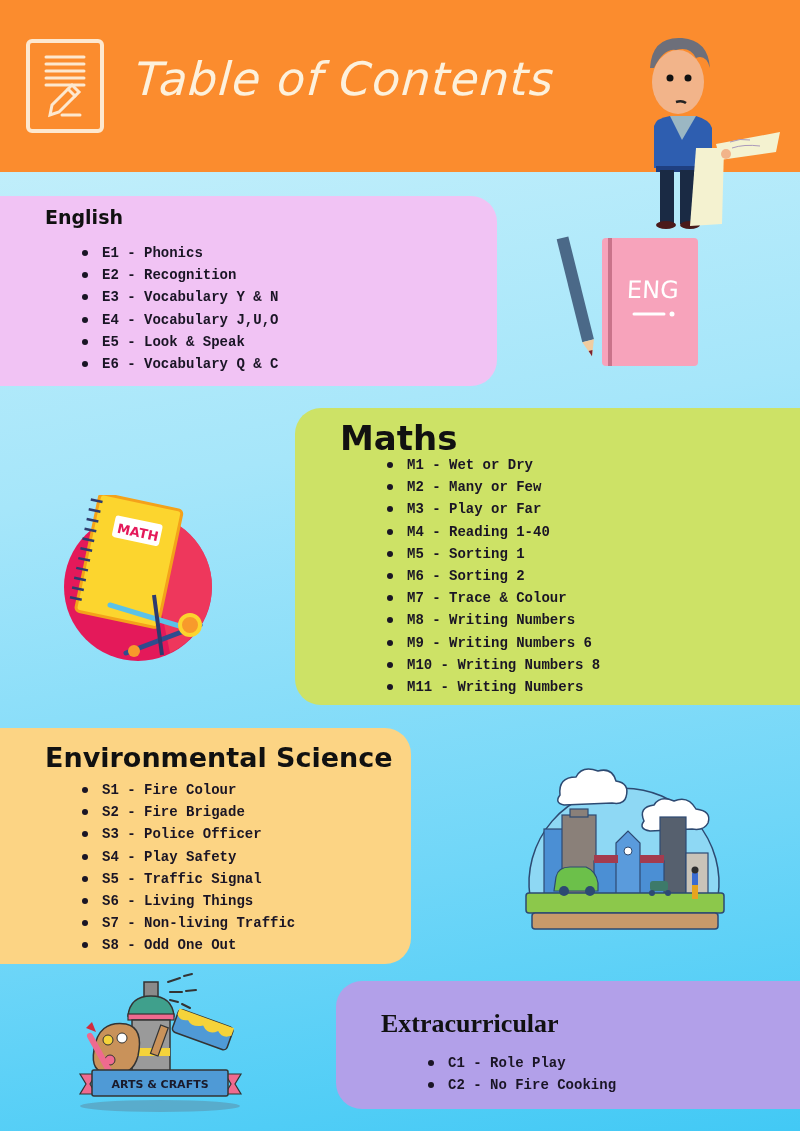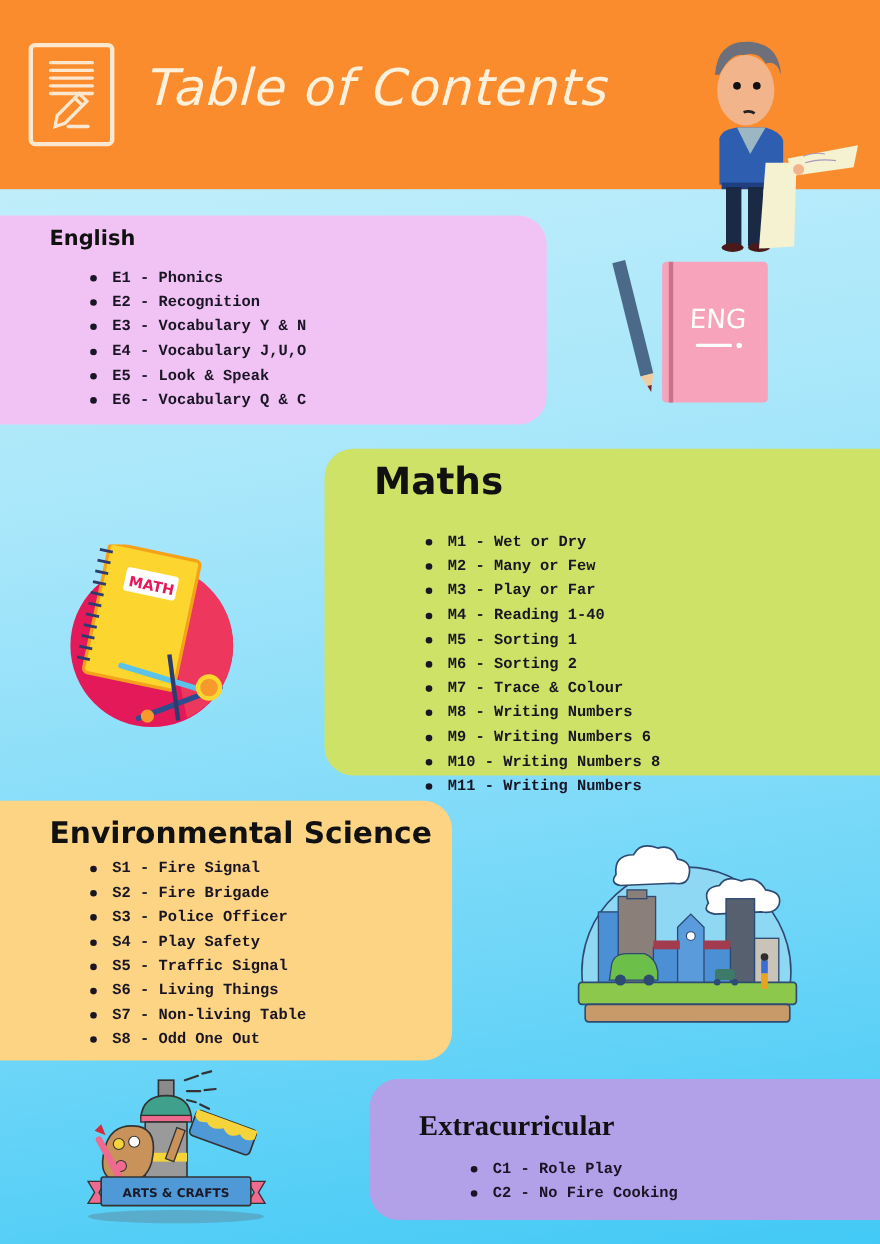--- a/index.html
+++ b/index.html
@@ -41,21 +41,21 @@
     .panel li::before {
       content: ""; position: absolute; left: 0; top: 8px;
       width: 6px; height: 6px; border-radius: 50%; background: #1a1525;
     }
     #english { left: -30px; top: 196px; width: 527px; height: 190px; background: #f1c3f4; }
     #english h2 { position: absolute; left: 75px; top: 10px; font-size: 19px; }
     #english ul { position: absolute; left: 112px; top: 46px; }
 
     #maths { left: 295px; top: 408px; width: 540px; height: 297px; background: #cde266; }
     #maths h2 { position: absolute; left: 45px; top: 10px; font-size: 34px; }
-    #maths ul { position: absolute; left: 92px; top: 46px; margin-top: 28px; }
+    #maths ul { position: absolute; left: 92px; top: 46px; }
 
     #science { left: -30px; top: 728px; width: 441px; height: 236px; background: #fcd484; }
     #science h2 { position: absolute; left: 75px; top: 14px; font-size: 27px; }
     #science ul { position: absolute; left: 112px; top: 51px; }
 
     #extra { left: 336px; top: 981px; width: 500px; height: 128px; background: #b2a0e9; }
     #extra h2 { position: absolute; left: 45px; top: 28px; font-size: 26px; font-family: Liberation Serif, serif; }
     #extra ul { position: absolute; left: 92px; top: 71px; }
 
     .illus { position: absolute; }
@@ -167,27 +167,27 @@
   <line x1="60" y1="110" x2="146" y2="136" stroke="#5bc2e8" stroke-width="5" stroke-linecap="round"></line>
   <line x1="76" y1="158" x2="150" y2="130" stroke="#2e4d8e" stroke-width="5" stroke-linecap="round"></line>
   <line x1="104" y1="100" x2="112" y2="160" stroke="#2d3b6e" stroke-width="4"></line>
   <circle cx="140" cy="130" r="10" fill="#f89a2b" stroke="#fcd52e" stroke-width="4"></circle>
   <circle cx="84" cy="156" r="6" fill="#f89a2b"></circle>
 </svg>
 
 <div class="panel" id="science">
   <h2>Environmental Science</h2>
   <ul>
-    <li>S1 -  Fire Signal</li>
+    <li>S1 -  Fire Colour</li>
     <li>S2 - Fire Brigade</li>
     <li>S3 - Police Officer</li>
     <li>S4 - Play Safety</li>
     <li>S5 - Traffic Signal</li>
     <li>S6 - Living Things</li>
-    <li>S7 - Non-living Table</li>
+    <li>S7 - Non-living Traffic</li>
     <li>S8 - Odd One Out</li>
   </ul>
 </div>
 
 <svg class="illus" style="left:520px; top:755px;" width="210" height="176" viewBox="0 0 210 176">
   <path d="M10 142 A95 95 0 1 1 198 142" fill="#8ed8f4" stroke="#2d4a72" stroke-width="1.5"></path>
   <g fill="#fff" stroke="#2d4a72" stroke-width="1.5">
     <path d="M40 40 Q38 22 56 22 Q62 10 78 16 Q92 12 96 26 Q110 28 106 42 Q104 50 92 48 L44 50 Q34 48 40 40 Z"></path>
     <path d="M124 66 Q118 52 134 50 Q140 40 154 46 Q168 40 176 54 Q192 56 188 68 Q184 76 172 74 L130 76 Q118 74 124 66 Z"></path>
   </g>

